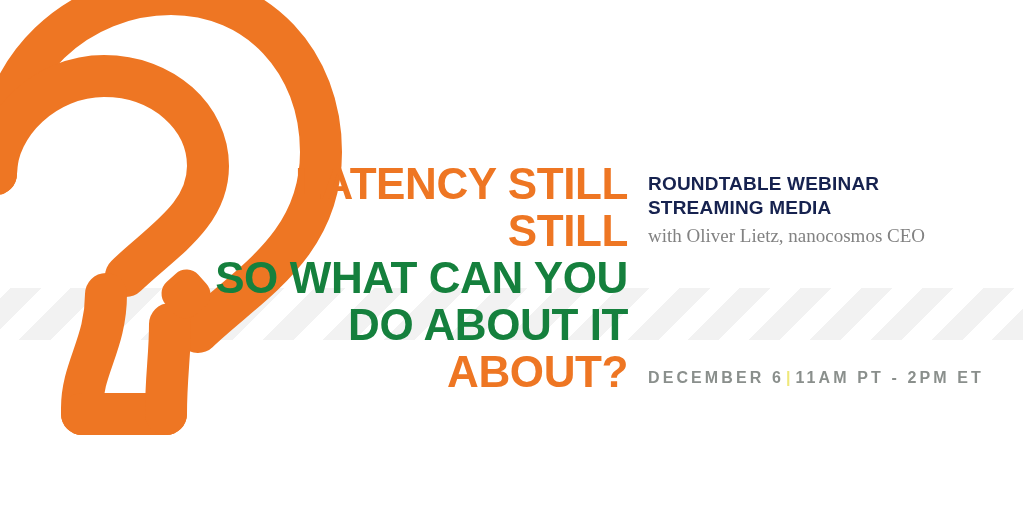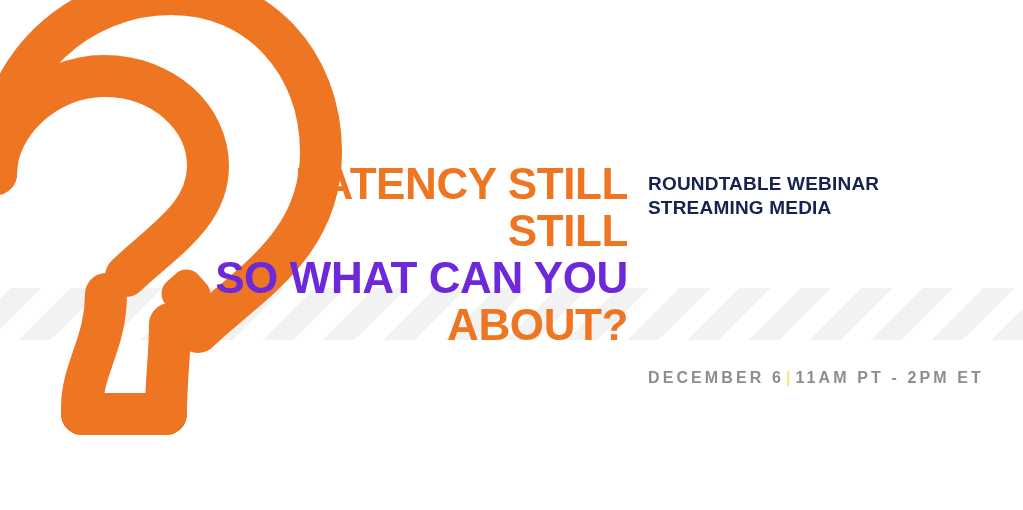--- a/index.html
+++ b/index.html
@@ -67,21 +67,21 @@
   }
   .headline-line {
     font-size: 44px;
     font-weight: bold;
     line-height: 47px;
     letter-spacing: -0.4px;
     white-space: nowrap;
     margin: 0;
   }
   .hl-orange { color: #ee7623; }
-  .hl-navy   { color: #6d28d9; }
+  .hl-navy   { color: #15803d; }
 
   
   .info-col {
     position: absolute;
     left: 648px;
     top: 172px;
     width: 360px;
     z-index: 3;
   }
   .webinar-title {
@@ -152,25 +152,27 @@
   <svg class="qmark-art-2" viewBox="0 0 200 120" fill="none">
     <path d="M 18 120
              C 18 48, 58 14, 100 14
              C 142 14, 182 48, 182 120" stroke="#ee7623" stroke-width="30" stroke-linecap="round" fill="none"></path>
   </svg>
 
   <div class="headline-block">
     <div class="headline-line hl-orange">LATENCY STILL</div>
     <div class="headline-line hl-orange">STILL</div>
     <div class="headline-line hl-navy">SO WHAT CAN YOU</div>
+    <div class="headline-line hl-navy">DO ABOUT IT</div>
     <div class="headline-line hl-orange">ABOUT?</div>
   </div>
 
   <div class="info-col">
     <div class="webinar-title">ROUNDTABLE WEBINAR</div>
     <div class="webinar-title">STREAMING MEDIA</div>
+    <div class="webinar-byline">with Oliver Lietz, nanocosmos CEO</div>
   </div>
 
   <div class="date-line">
     <span>DECEMBER 6</span><span class="date-sep">|</span><span>11AM PT - 2PM ET</span>
   </div>
 
 </div>
 
 </body></html>

